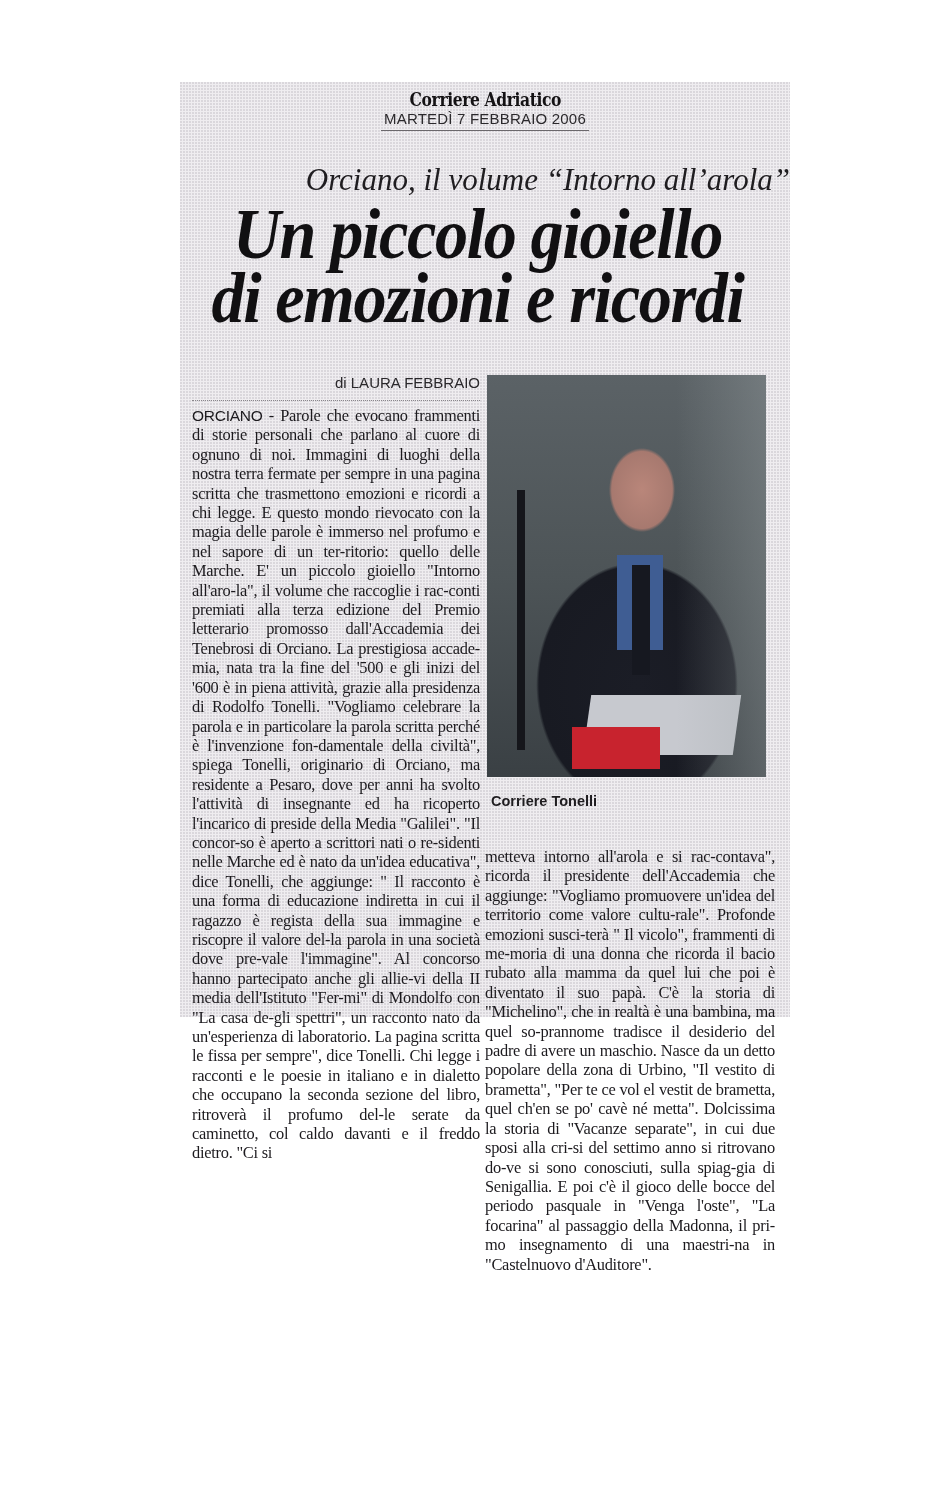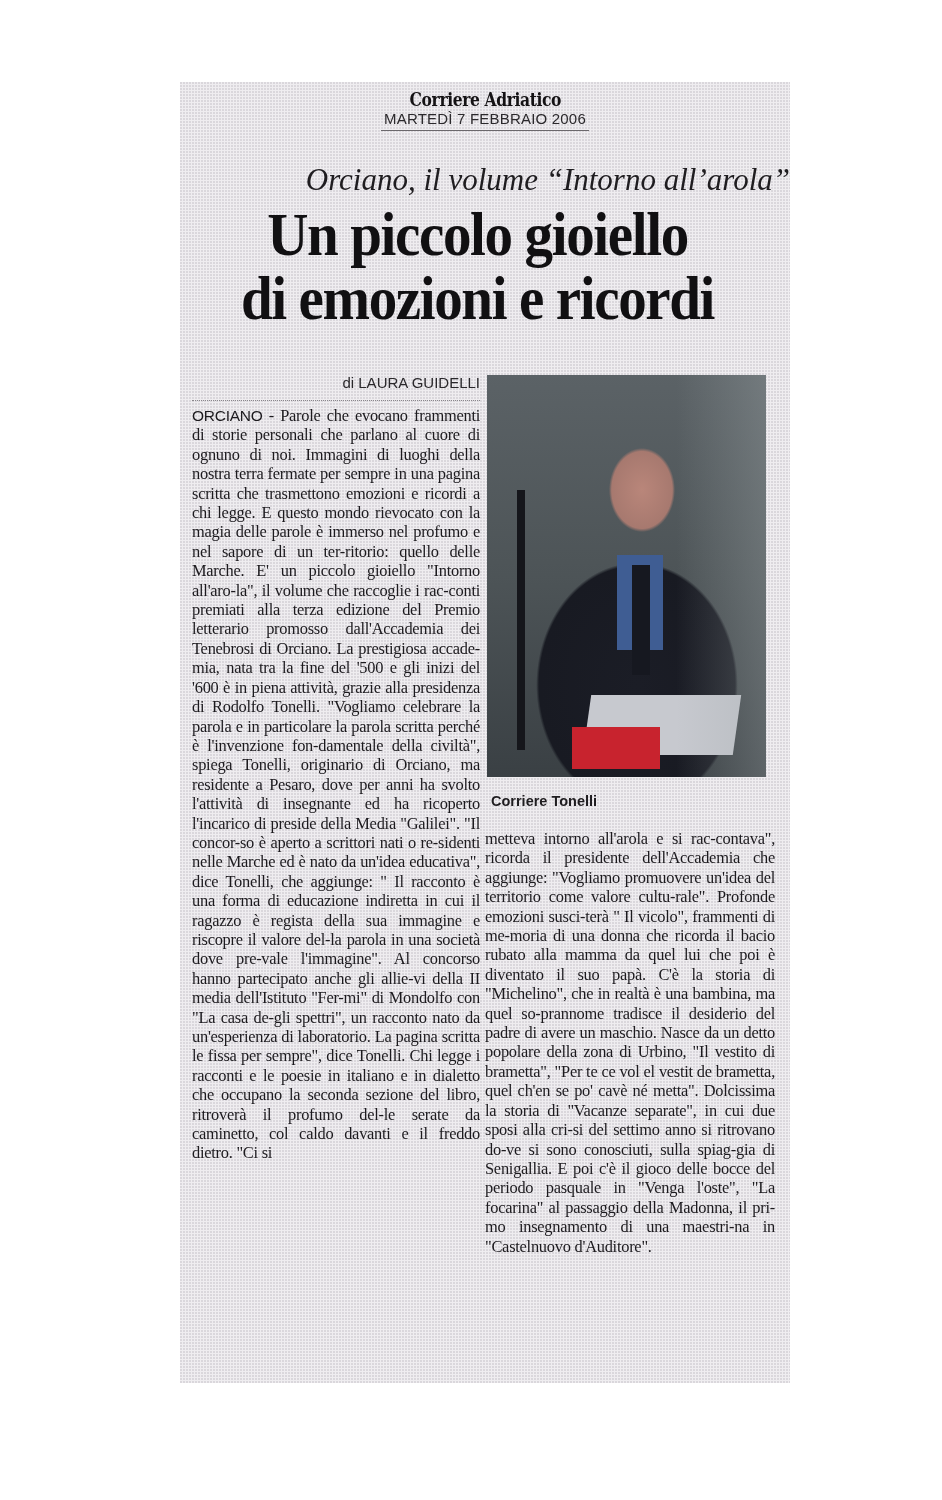--- a/index.html
+++ b/index.html
@@ -1,21 +1,21 @@
 <!DOCTYPE html>
 <html><head>
   <meta charset="utf-8">
   <style>
     html, body { margin: 0; padding: 0; }
     body {
       width: 942px; height: 1500px; background: #ffffff;
       position: relative; overflow: hidden;
     }
     .clipping {
-      position: absolute; left: 180px; top: 82px; width: 610px; height: 1301px;
+      position: absolute; left: 180px; top: 82px; width: 610px; height: 935px;
       background: #efedf0;
       background-image:
         radial-gradient(circle at 1px 1px, rgba(120,115,125,0.18) 0.7px, transparent 1px);
       background-size: 3px 3px;
       color: #1c1a1e;
     }
     .masthead {
       position: absolute; left: 0; right: 0; top: 6px; text-align: center;
     }
     .paper-name {
@@ -30,41 +30,41 @@
     .date-wrap {
       display: inline-block; border-bottom: 1px solid #6b686c; padding: 0 3px 2px;
     }
     .kicker {
       position: absolute; left: 0; right: 0; top: 80px; text-align: right;
       font-family: "Liberation Serif", serif; font-style: italic; font-size: 31px;
       color: #1f1d20; line-height: 36px; padding-left: 15px;
     }
     .headline {
       position: absolute; left: 0; right: 15px; top: 120px; text-align: center;
-      font-family: "Liberation Serif", serif; font-weight: bold; font-size: 62px;
-      line-height: 64px; color: #111012; letter-spacing: -1.5px;
+      font-family: "Liberation Serif", serif; font-weight: bold; font-size: 72px;
+      line-height: 64px; color: #111012; letter-spacing: -1.5px; font-style: italic;
     }
     .headline span { display: block; transform: scaleX(0.92); }
     .byline {
       position: absolute; left: 0; width: 300px; top: 292px; text-align: right;
       font-family: "Liberation Sans", sans-serif; font-size: 15px; color: #2a282b;
       line-height: 18px;
     }
     .byline-rule {
       position: absolute; left: 12px; width: 288px; top: 318px;
       border-top: 1px dotted #8a878c;
     }
     .col {
       position: absolute;
       font-family: "Liberation Serif", serif; font-size: 16.4px; line-height: 19.4px;
       text-align: justify; color: #1c1a1e; letter-spacing: -0.25px;
       hyphens: manual;
     }
     .col-left { left: 12px; width: 288px; top: 324px; }
-    .col-right { left: 305px; width: 290px; top: 747px; }
+    .col-right { left: 305px; width: 290px; top: 765px; }
     .lead-word {
       font-family: "Liberation Sans", sans-serif; font-weight: normal; font-size: 15.5px;
     }
     .photo {
       position: absolute; left: 307px; top: 293px; width: 279px; height: 402px;
       background:
         radial-gradient(ellipse 55px 70px at 155px 115px, #b9867a 0%, #a7796f 55%, transparent 60%),
         radial-gradient(ellipse 140px 170px at 150px 310px, #1b1d26 0%, #181a22 70%, transparent 72%),
         linear-gradient(180deg, #5b6266 0%, #4d5457 50%, #3a4044 100%);
       overflow: hidden;
@@ -109,21 +109,21 @@
     <div><span class="date-wrap"><span class="date">MARTEDÌ 7 FEBBRAIO 2006</span></span></div>
   </div>
 
   <div class="kicker">Orciano, il volume “Intorno all’arola”</div>
 
   <div class="headline">
     <span>Un piccolo gioiello</span>
     <span>di emozioni e ricordi</span>
   </div>
 
-  <div class="byline">di  LAURA GUIDELLI</div>
+  <div class="byline">di  LAURA FEBBRAIO</div>
   <div class="byline-rule"></div>
 
   <div class="col col-left">
     <span class="lead-word">ORCIANO</span><span> - Parole che evocano frammenti di storie personali che parlano al cuore di ognuno di noi. Immagini di luoghi della nostra terra fermate per sempre in una pagina scritta che trasmettono emozioni e ricordi a chi legge. E questo mondo rievocato con la magia delle parole è immerso nel profumo e nel sapore di un ter-ritorio: quello delle Marche. E' un piccolo gioiello "Intorno all'aro-la", il volume che raccoglie i rac-conti premiati alla terza edizione del Premio letterario promosso dall'Accademia dei Tenebrosi di Orciano. La prestigiosa accade-mia, nata tra la fine del '500 e gli inizi del '600 è in piena attività, grazie alla presidenza di Rodolfo Tonelli. "Vogliamo celebrare la parola e in particolare la parola scritta perché è l'invenzione fon-damentale della civiltà", spiega Tonelli, originario di Orciano, ma residente a Pesaro, dove per anni ha svolto l'attività di insegnante ed ha ricoperto l'incarico di preside della Media "Galilei". "Il concor-so è aperto a scrittori nati o re-sidenti nelle Marche ed è nato da un'idea educativa", dice Tonelli, che aggiunge: " Il racconto è una forma di educazione indiretta in cui il ragazzo è regista della sua immagine e riscopre il valore del-la parola in una società dove pre-vale l'immagine". Al concorso hanno partecipato anche gli allie-vi della II media dell'Istituto "Fer-mi" di Mondolfo con "La casa de-gli spettri", un racconto nato da un'esperienza di laboratorio. La pagina scritta le fissa per sempre", dice Tonelli. Chi legge i racconti e le poesie in italiano e in dialetto che occupano la seconda sezione del libro, ritroverà il profumo del-le serate da caminetto, col caldo davanti e il freddo dietro. "Ci si</span>
   </div>
 
   <div class="photo">
     <div class="mic-stand"></div>
     <div class="shirt"></div>
     <div class="tie"></div>

